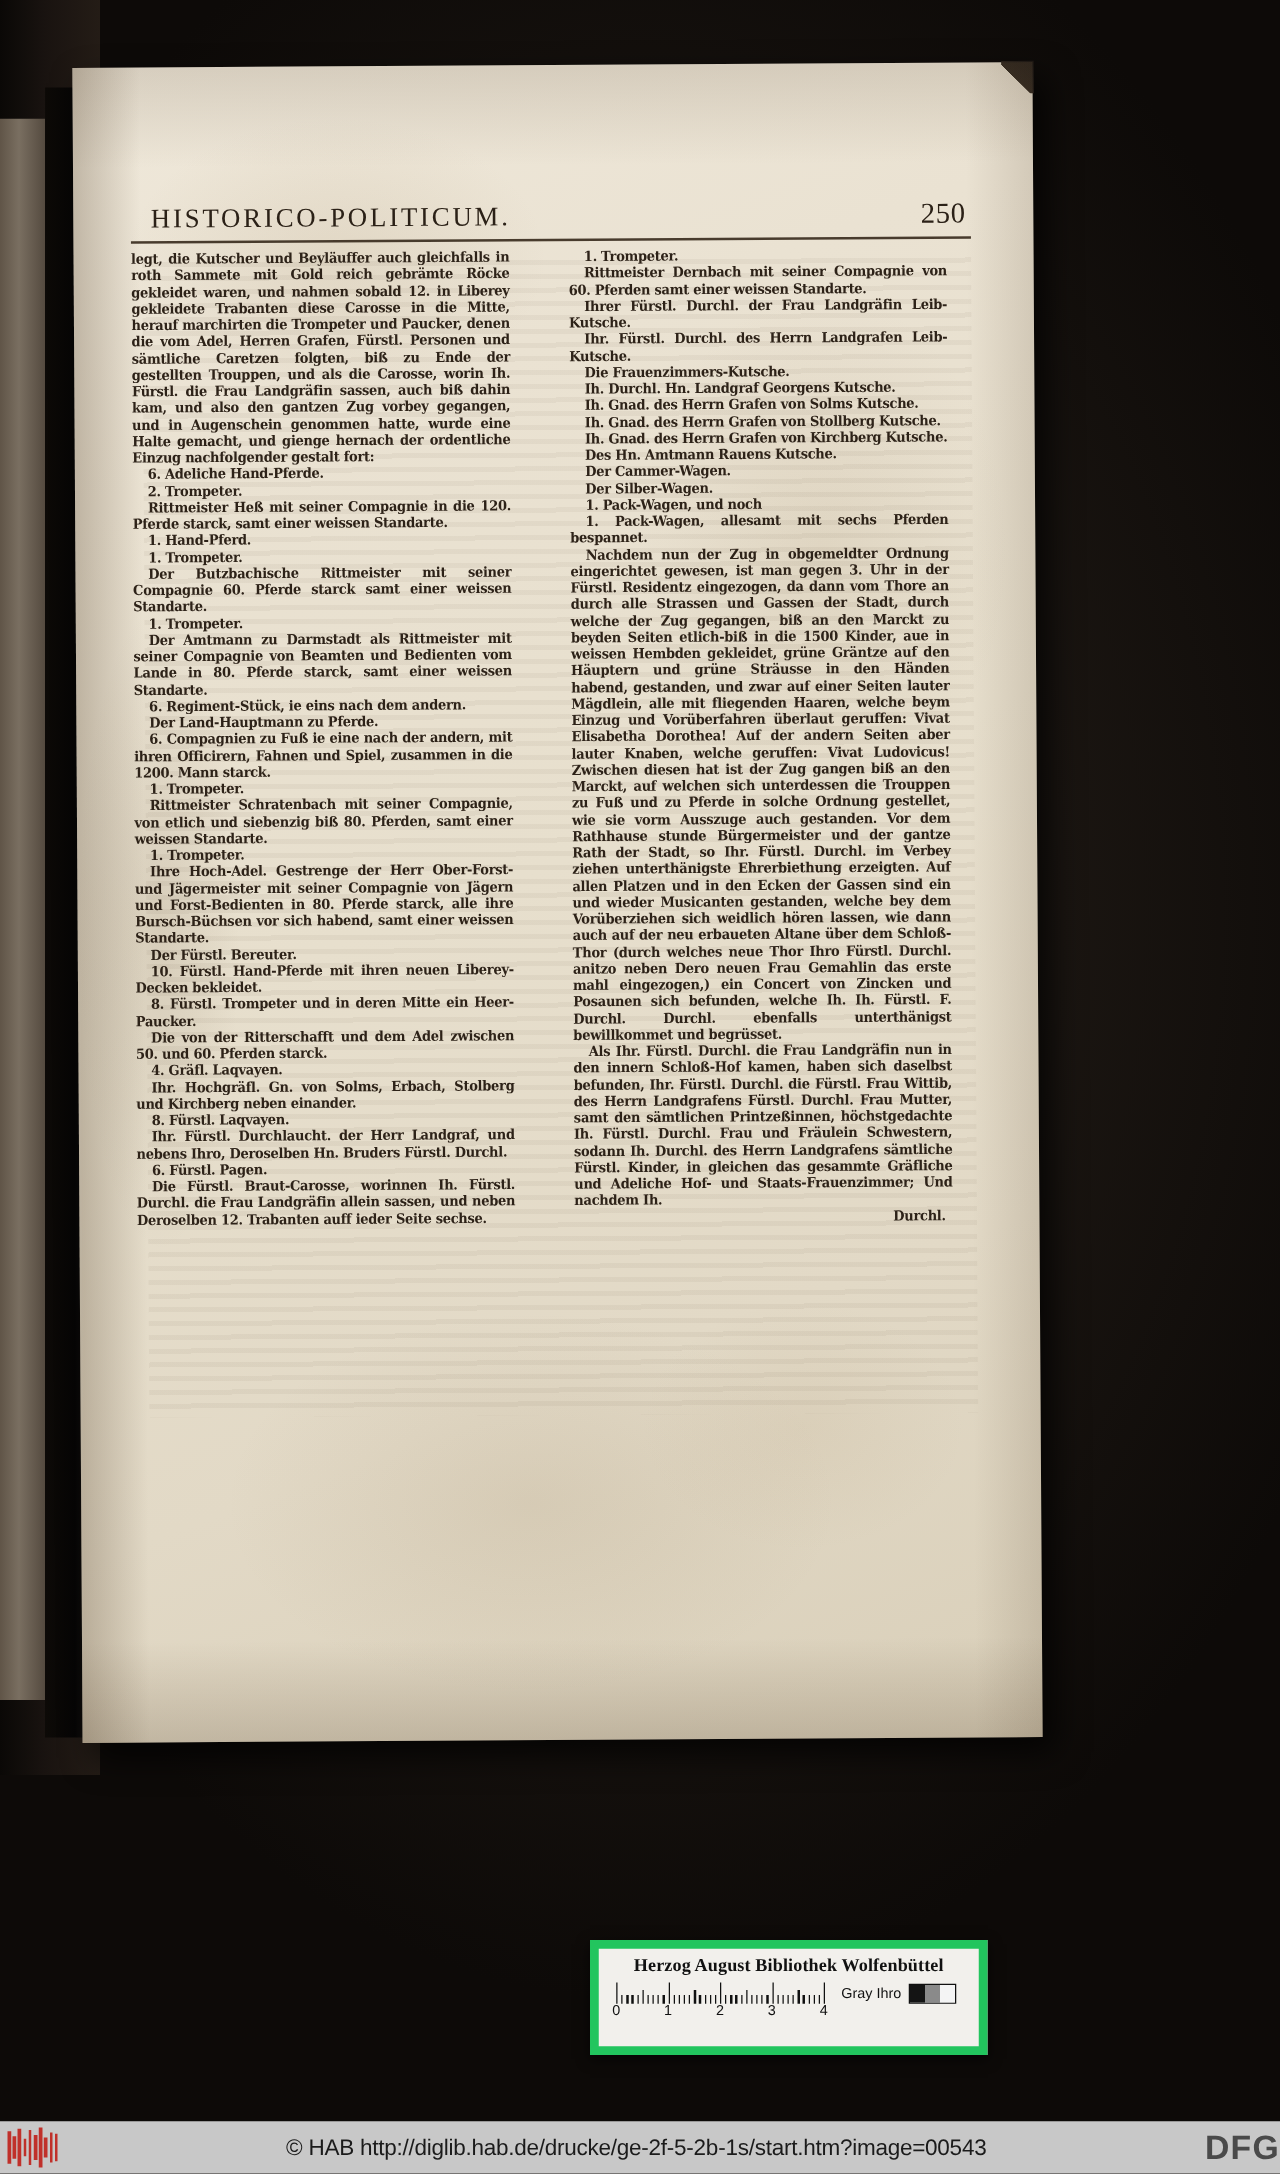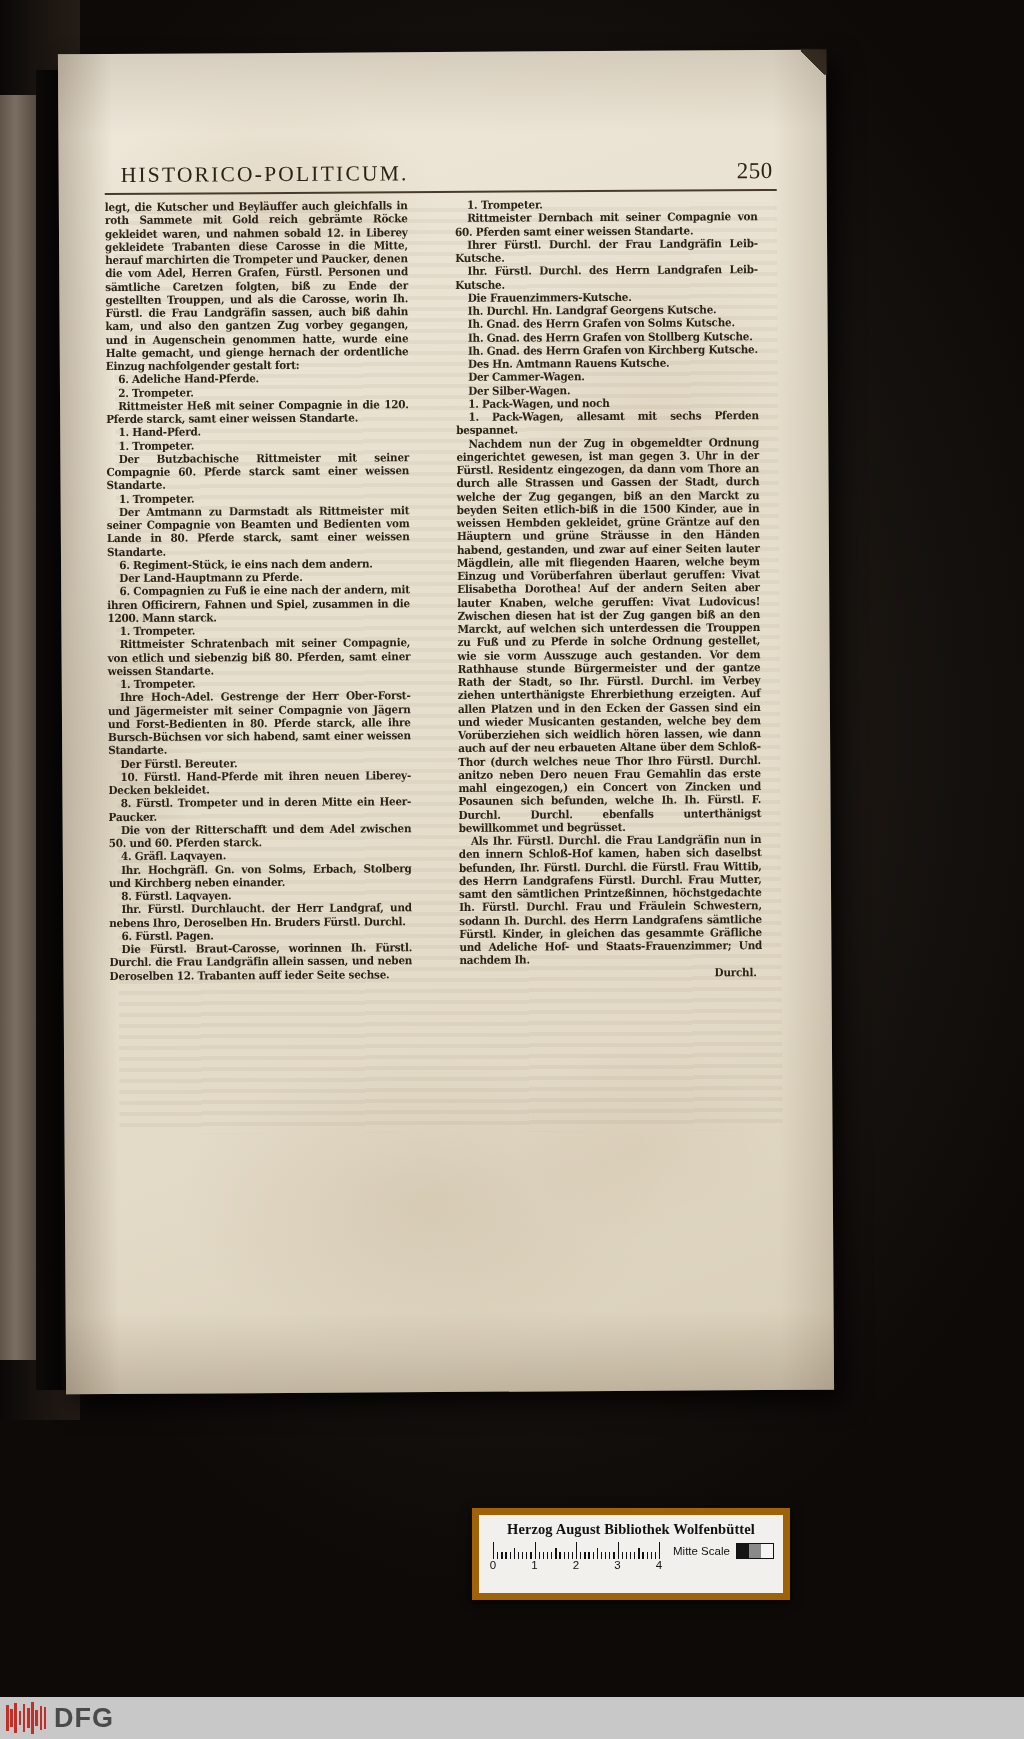--- a/index.html
+++ b/index.html
@@ -114,23 +114,23 @@
     transform-origin:left center;
     display:block;
     color:#2d2218;
   }
   .p{margin:0;}
   .p.ind{text-indent:13px;}
   .right-align{text-align:right;display:block;padding-right:6px;}
 
   
   .target{
-    position:absolute;left:472px;top:1508px;width:318px;height:92px;
+    position:absolute;left:472px;top:1552px;width:318px;height:92px;
     background:#f2f0ec;
-    border:7px solid #a16207;
+    border:7px solid #22c55e;
     box-sizing:border-box;
     padding:6px 8px 0 8px;
     box-shadow:0 3px 10px rgba(0,0,0,.6);
   }
   .target-title{
     font-family:"Liberation Serif",serif;
     font-weight:700;font-size:14.5px;color:#111;
     text-align:center;letter-spacing:.1px;line-height:17px;
   }
   .target-row{display:flex;align-items:flex-start;margin-top:4px;}
@@ -158,21 +158,21 @@
   }
   .footer-bars i{display:block;width:2.6px;background:#c0302a;}
   .footer-text{
     flex:1;text-align:center;
     font-family:"Liberation Sans",sans-serif;
     font-size:18px;color:#1b1b1b;letter-spacing:-0.2px;
   }
   .dfg{
     font-family:"Liberation Sans",sans-serif;
     font-weight:700;font-size:27px;color:#4a4a4a;
-    letter-spacing:1px;padding-right:12px;
+    letter-spacing:1px;
   }
 </style>
 </head>
 <body>
 
 <div class="scan-bg"></div>
 <div class="gutter-shadow"></div>
 <div class="adjacent-page"></div>
 <div class="gutter-dark"></div>
 
@@ -384,21 +384,21 @@
         </div>
       <div class="ruler-nums" id="ruler-nums">
           <span class="rnum" style="left: 6px;">0</span>
           <span class="rnum" style="left: 47.5px;">1</span>
           <span class="rnum" style="left: 89px;">2</span>
           <span class="rnum" style="left: 130.5px;">3</span>
           <span class="rnum" style="left: 172px;">4</span>
         </div>
     </div>
     <div class="gs">
-      <span class="gs-label">Mitte Scale</span>
+      <span class="gs-label">Gray Ihro</span>
       <span class="gs-patches">
         <i style="background:#141414"></i>
         <i style="background:#8a8a8a"></i>
         <i style="background:#f4f4f4"></i>
       </span>
     </div>
   </div>
 </div>
 
 <div class="footer">
@@ -407,14 +407,15 @@
       <i style="height: 18px;"></i>
       <i style="height: 30px;"></i>
       <i style="height: 14px;"></i>
       <i style="height: 28px;"></i>
       <i style="height: 20px;"></i>
       <i style="height: 32px;"></i>
       <i style="height: 16px;"></i>
       <i style="height: 24px;"></i>
       <i style="height: 22px;"></i>
     </span>
+  <span class="footer-text">© HAB http://diglib.hab.de/drucke/ge-2f-5-2b-1s/start.htm?image=00543</span>
   <span class="dfg">DFG</span>
 </div>
 
 </body></html>

